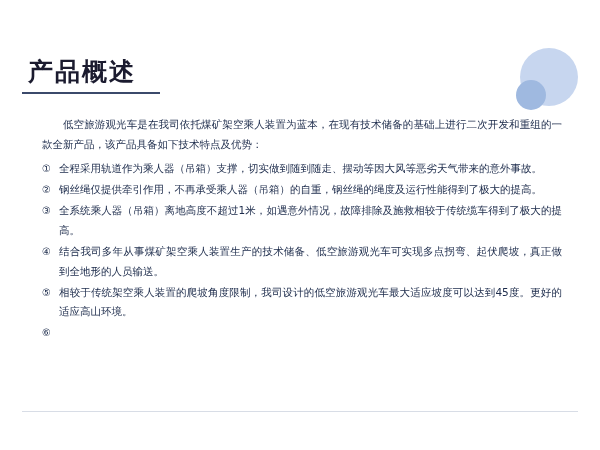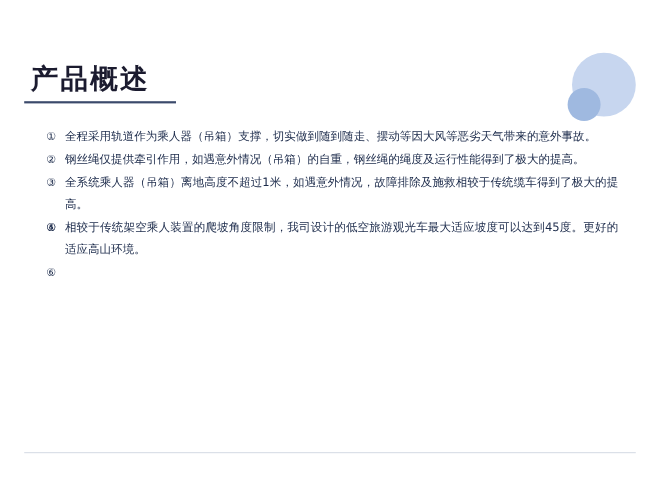--- a/index.html
+++ b/index.html
@@ -108,35 +108,37 @@
 
 <div class="slide">
 
   <div class="deco deco-big"></div>
   <div class="deco deco-small"></div>
 
   <div class="title">产品概述</div>
   <div class="title-rule"></div>
 
   <div class="body">
+    <p class="intro">低空旅游观光车是在我司依托煤矿架空乘人装置为蓝本，在现有技术储备的基础上进行二次开发和重组的一款全新产品，该产品具备如下技术特点及优势：</p>
     <ol class="list">
       <li>
         <span class="num">①</span>
         <span>全程采用轨道作为乘人器（吊箱）支撑，切实做到随到随走、摆动等因大风等恶劣天气带来的意外事故。</span>
       </li>
       <li>
         <span class="num">②</span>
-        <span>钢丝绳仅提供牵引作用，如遇意外情况（吊箱）的自重，钢丝绳的绳度及运行性能得到了极大的提高。</span>
+        <span>钢丝绳仅提供牵引作用，不再承受乘人器（吊箱）的自重，钢丝绳的绳度及运行性能得到了极大的提高。</span>
       </li>
       <li>
         <span class="num">③</span>
         <span>全系统乘人器（吊箱）离地高度不超过1米，如遇意外情况，故障排除及施救相较于传统缆车得到了极大的提高。</span>
       </li>
       <li>
         <span class="num">④</span>
+        <span>结合我司多年从事煤矿架空乘人装置生产的技术储备、低空旅游观光车可实现多点拐弯、起伏爬坡，真正做到全地形的人员输送。</span>
       </li>
       <li>
         <span class="num">⑤</span>
         <span>相较于传统架空乘人装置的爬坡角度限制，我司设计的低空旅游观光车最大适应坡度可以达到45度。更好的适应高山环境。</span>
       </li>
       <li>
         <span class="num">⑥</span>
       </li>
     </ol>
   </div>

